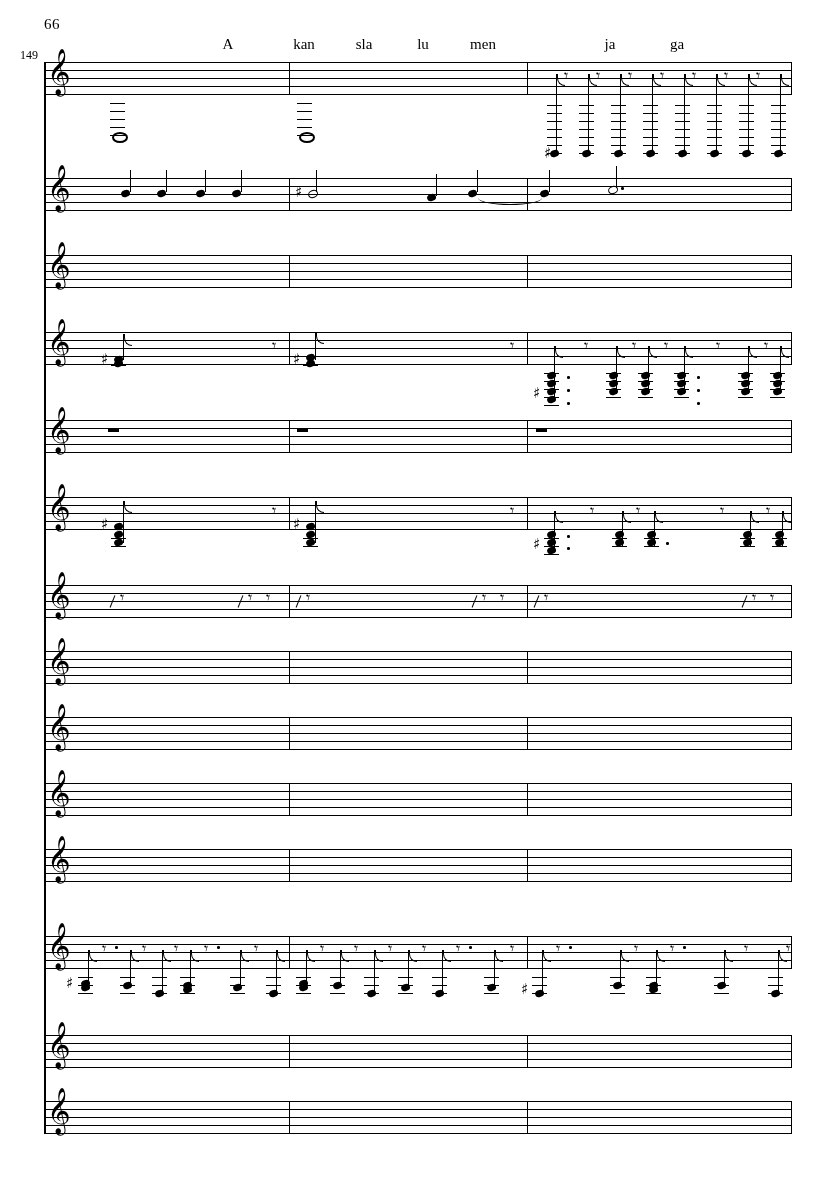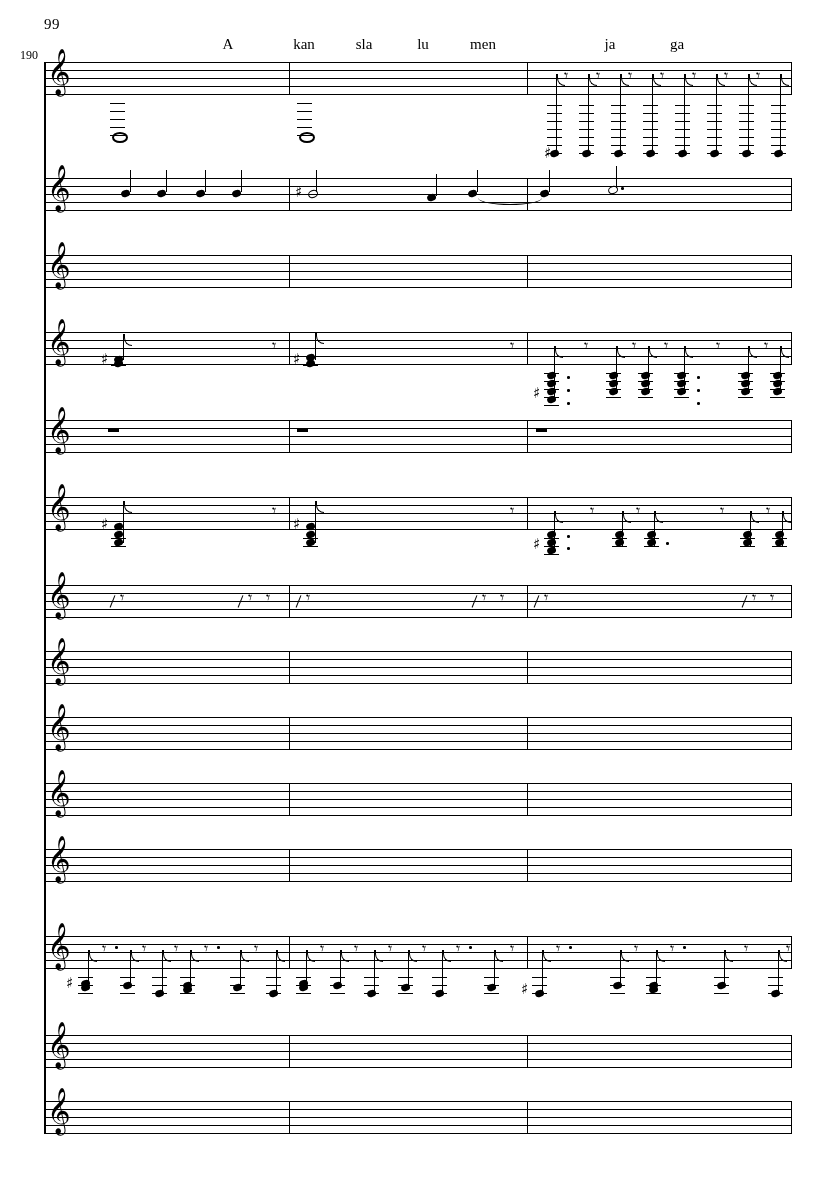--- a/index.html
+++ b/index.html
@@ -46,22 +46,22 @@
   .rest8{position:absolute;font-family:"DejaVu Sans",sans-serif;font-size:16px;line-height:1;}
   .restwhole{position:absolute;width:11px;height:4px;background:#000;}
   .tie{position:absolute;border-bottom:1.3px solid #000;border-radius:0 0 50% 50%/0 0 100% 100%;height:6px;}
   .slash{position:absolute;width:1.4px;height:13px;background:#000;transform:rotate(22deg);}
 </style>
 </head>
 <body>
 
 <div class="page">
 
-  <div class="page-number">99</div>
-  <div class="measure-number">190</div>
+  <div class="page-number">66</div>
+  <div class="measure-number">149</div>
 
   <div>
     <div class="lyric" style="left:228px;top:36px">A</div>
     <div class="lyric" style="left:304px;top:36px">kan</div>
     <div class="lyric" style="left:364px;top:36px">sla</div>
     <div class="lyric" style="left:423px;top:36px">lu</div>
     <div class="lyric" style="left:483px;top:36px">men</div>
     <div class="lyric" style="left:610px;top:36px">ja</div>
     <div class="lyric" style="left:677px;top:36px">ga</div>
   </div>

